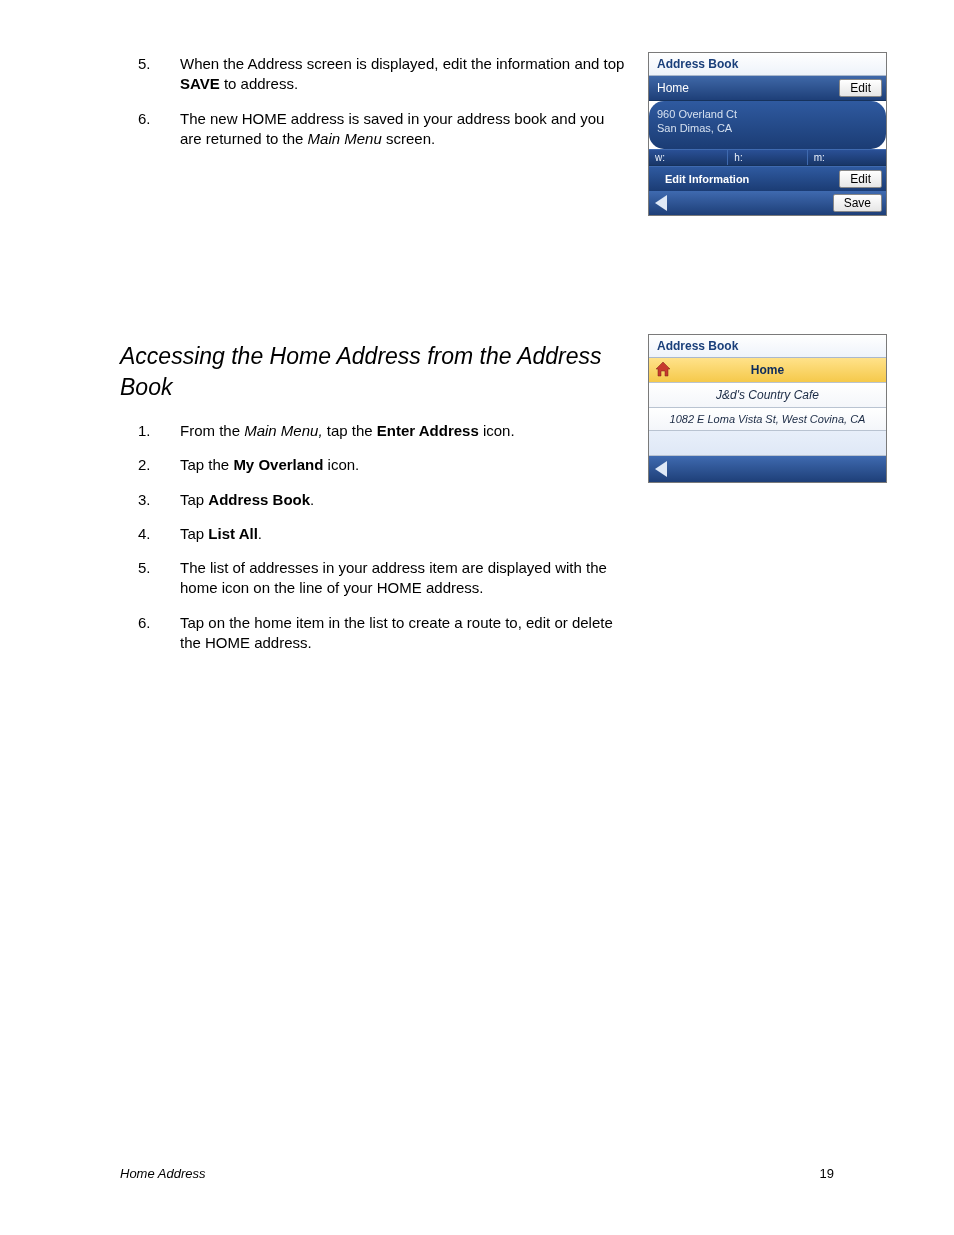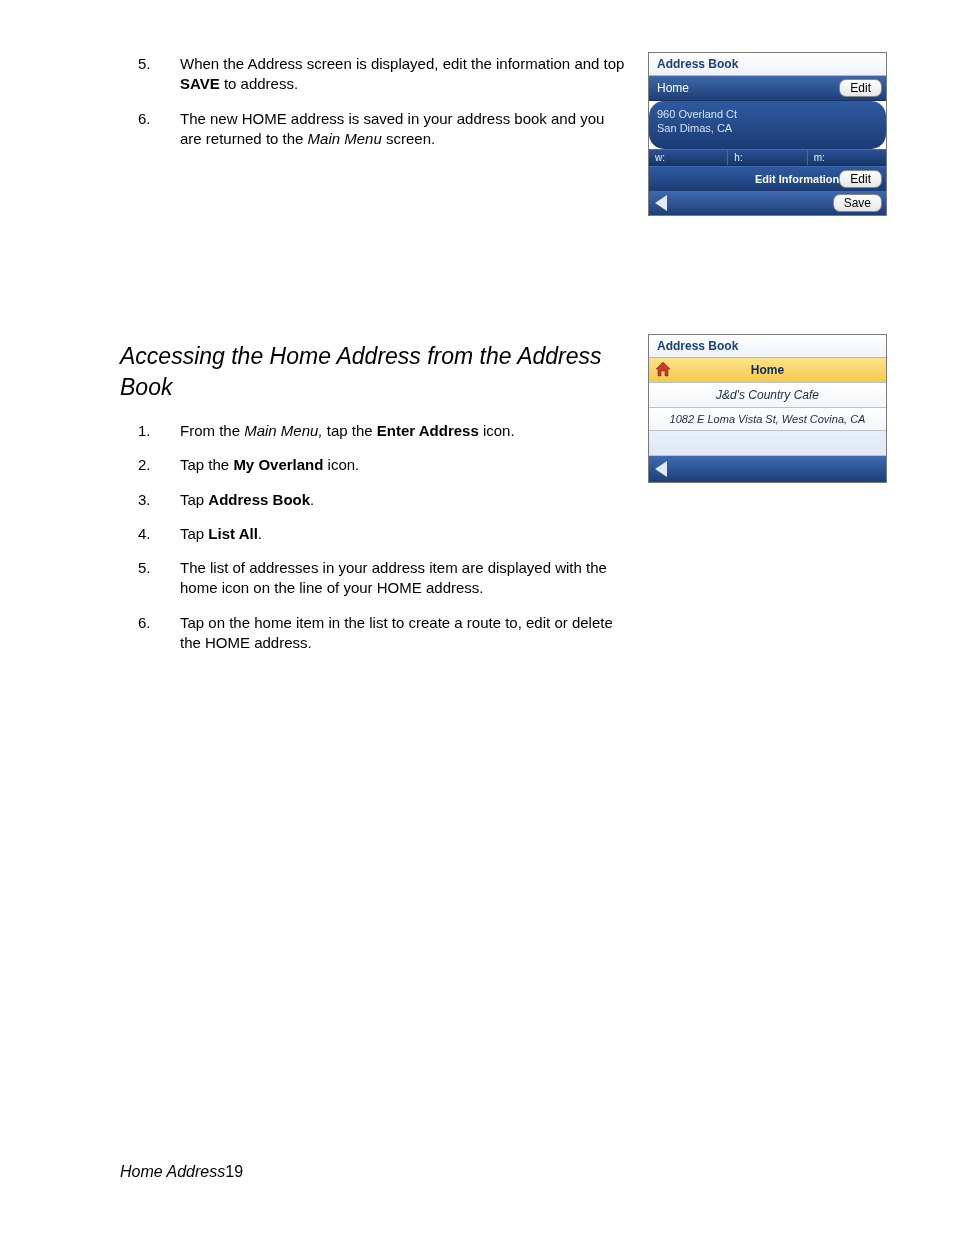--- a/index.html
+++ b/index.html
@@ -68,21 +68,21 @@
     color: #fff;
     display: flex;
     align-items: center;
     justify-content: space-between;
     padding: 3px 4px 3px 8px;
     border-bottom: 1px solid #16325c;
   }
   .btn-white {
     background: linear-gradient(#ffffff, #e6e6e6);
     border: 1px solid #888;
-    border-radius: 7px;
+    border-radius: 2px;
     color: #000;
     font-size: 12px;
     padding: 1px 10px;
     font-family: inherit;
     cursor: pointer;
   }
   .shot1 .addr-area {
     background: linear-gradient(#2f5aa0, #1b3c74);
     color: #d6e1f0;
     padding: 6px 8px 8px 8px;
@@ -103,22 +103,22 @@
     font-size: 10px;
     padding: 2px 6px;
     border-right: 1px solid #3f6ab0;
   }
   .shot1 .tab:last-child { border-right: none; }
   .shot1 .row-editinfo {
     background: linear-gradient(#2f5aa0, #1b3c74);
     color: #fff;
     display: flex;
     align-items: center;
-    justify-content: flex-end;
-    padding: 3px 4px 3px 4px;
+    justify-content: space-between;
+    padding: 3px 4px 3px 16px;
     font-weight: bold;
     font-size: 11px;
     border-top: 1px solid #3f6ab0;
   }
   .shot1 .footer {
     background: linear-gradient(#3f6ab0, #1e3f78);
     display: flex;
     align-items: center;
     justify-content: space-between;
     padding: 3px 4px 3px 6px;
@@ -183,22 +183,23 @@
     width: 16px; height: 16px;
   }
 
   
   .page-footer {
     position: absolute;
     left: 120px;
     bottom: 54px;
     width: 714px;
     display: flex;
+    justify-content: space-between;
     align-items: baseline;
-    font-size: 16px;
+    font-size: 13px;
   }
   .page-footer .ftitle { font-style: italic; }
 </style>
 </head>
 <body>
 
 <div class="page">
 
   <div class="left-col">
     <div id="steps-a">

